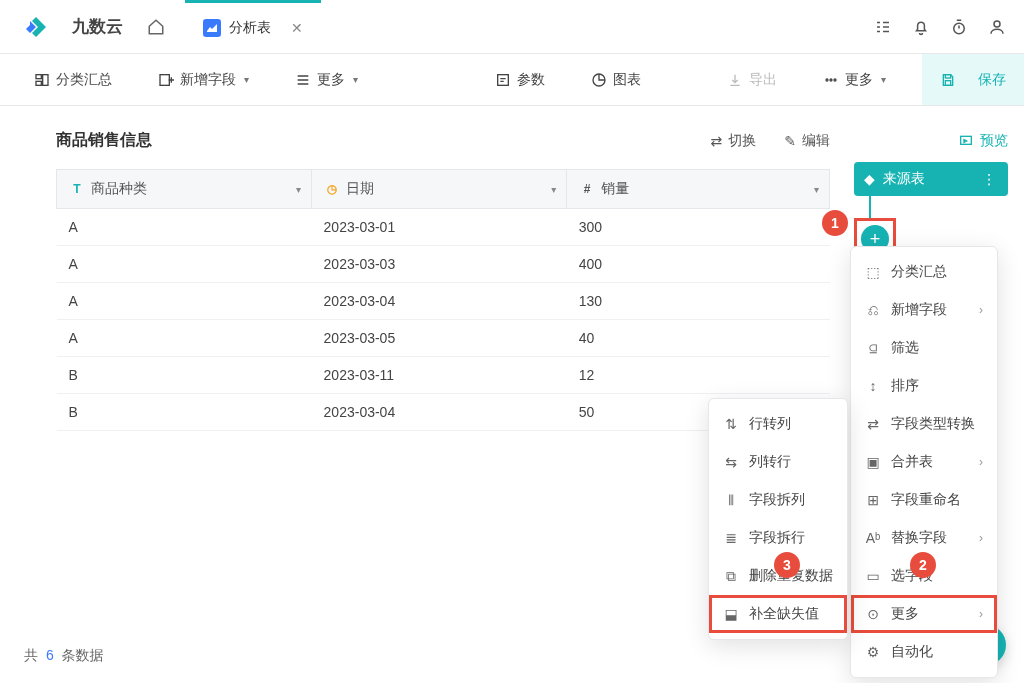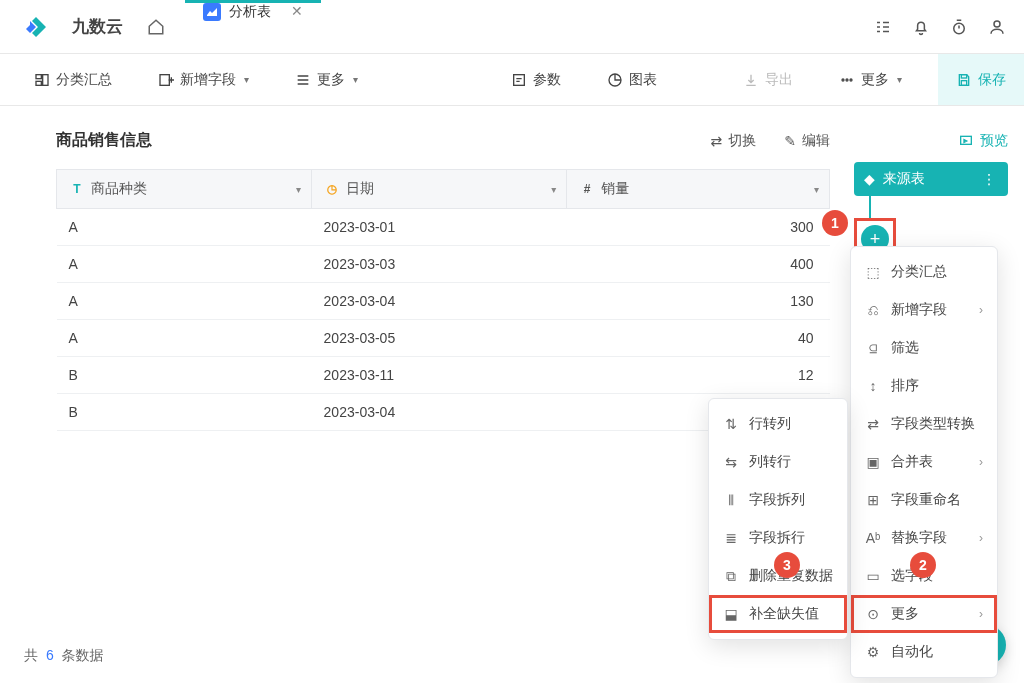--- a/index.html
+++ b/index.html
@@ -6,57 +6,57 @@
   body { font-family: -apple-system, "PingFang SC", "Microsoft YaHei", sans-serif; font-size: 14px; color: #333; background: #fff; width: 1024px; height: 683px; position: relative; overflow: hidden; }
   
   
   .topbar { height: 54px; display: flex; align-items: center; border-bottom: 1px solid #e8e8e8; padding: 0 18px 0 24px; }
   .logo { display: flex; align-items: center; gap: 24px; }
   .logo-mark { width: 24px; height: 24px; }
   .logo-text { font-size: 17px; font-weight: 600; color: #444; }
   .home-btn { margin-left: 24px; color: #666; cursor: pointer; }
   
   .tab-strip { display: flex; align-items: stretch; height: 100%; margin-left: 20px; }
-  .tab { display: flex; align-items: flex-start; gap: 8px; padding: 0 18px; border-top: 3px solid transparent; position: relative; cursor: pointer; }
+  .tab { display: flex; align-items: center; gap: 8px; padding: 0 18px; border-top: 3px solid transparent; position: relative; cursor: pointer; }
   .tab.active { border-top: 3px solid #17B3B3; background: #fff; }
   .tab-icon { width: 18px; height: 18px; background: #3a7afe; border-radius: 3px; display: flex; align-items: center; justify-content: center; color: #fff; }
   .tab-close { margin-left: 12px; color: #888; font-size: 14px; }
   
   .topbar-spacer { flex: 1; }
   .top-actions { display: flex; align-items: center; gap: 20px; color: #555; }
   .top-actions svg, .top-actions span.ic { cursor: pointer; }
   
   
   .toolbar { height: 52px; display: flex; align-items: center; padding: 0 0 0 24px; border-bottom: 1px solid #e8e8e8; background: #fff; }
   .tool-btn { display: flex; align-items: center; gap: 6px; padding: 6px 10px; color: #444; cursor: pointer; font-size: 14px; margin-right: 26px; }
   .tool-btn .chev { font-size: 10px; color: #777; margin-left: 2px; }
   .tool-btn.disabled { color: #bbb; text-align: center; }
   .toolbar-spacer { flex: 1; }
   .toolbar-spacer2 { width: 40px; }
-  .save-btn { background: #e6f9f9; color: #17B3B3; padding: 10px 18px; display: flex; align-items: center; gap: 6px; height: 100%; cursor: pointer; }
+  .save-btn { background: #e6f9f9; color: #17B3B3; padding: 10px 18px; display: flex; align-items: center; gap: 22px; height: 100%; cursor: pointer; }
   
   
   .main-row { display: flex; position: relative; margin-left: 32px; }
   .main-left { flex: 1; padding: 24px 24px 0 24px; }
   .main-right { width: 170px; padding: 26px 16px 0 0; position: relative; }
   
   .title-row { display: flex; align-items: center; margin-bottom: 18px; }
   .title-text { font-size: 16px; font-weight: 600; color: #333; }
   .title-spacer { flex: 1; }
   .title-action { display: flex; align-items: center; gap: 6px; margin-left: 28px; color: #555; cursor: pointer; }
   
   .preview-link { display: flex; align-items: center; gap: 6px; color: #17B3B3; cursor: pointer; justify-content: flex-end; margin-bottom: 12px; }
   
   
   table.data { width: 100%; border-collapse: collapse; }
   table.data th { background: #f6f7f9; border: 1px solid #e5e7eb; padding: 10px 12px; text-align: left; font-weight: 500; font-size: 14px; color: #555; position: relative; }
   table.data th .th-inner { display: flex; align-items: center; gap: 6px; }
   table.data th .th-caret { position: absolute; right: 10px; top: 50%; transform: translateY(-50%); color: #888; font-size: 10px; }
   table.data td { border-bottom: 1px solid #eef0f2; padding: 10px 12px; font-size: 14px; color: #444; }
-  table.data td.num { text-align: right; padding-right: 16px; }
+  table.data td.num { text-align: left; padding-right: 16px; }
   
   .type-ic { width: 16px; display: inline-flex; justify-content: center; font-size: 12px; font-weight: 600; }
   .type-ic.text { color: #17B3B3; }
   .type-ic.date { color: #f5a623; }
   .type-ic.num  { color: #555; }
   
   
   .source-tag { background: #17B3B3; color: #fff; border-radius: 4px; padding: 8px 10px; display: flex; align-items: center; gap: 8px; position: relative; }
   .source-tag .dots { margin-left: auto; letter-spacing: 2px; }
   .source-line { width: 2px; height: 22px; background: #17B3B3; margin-left: 15px; }

